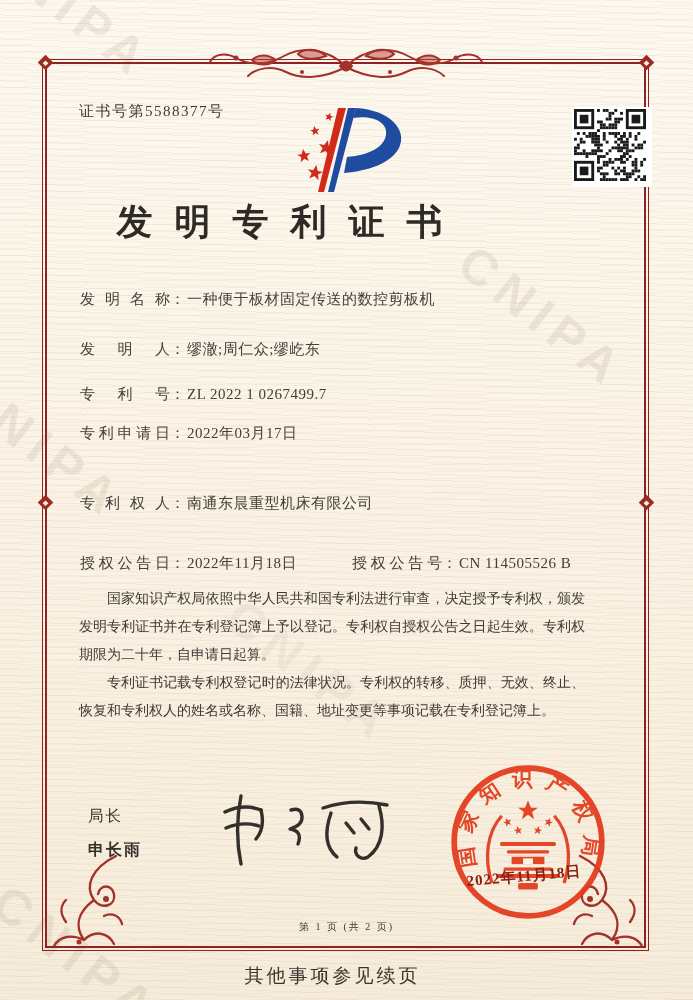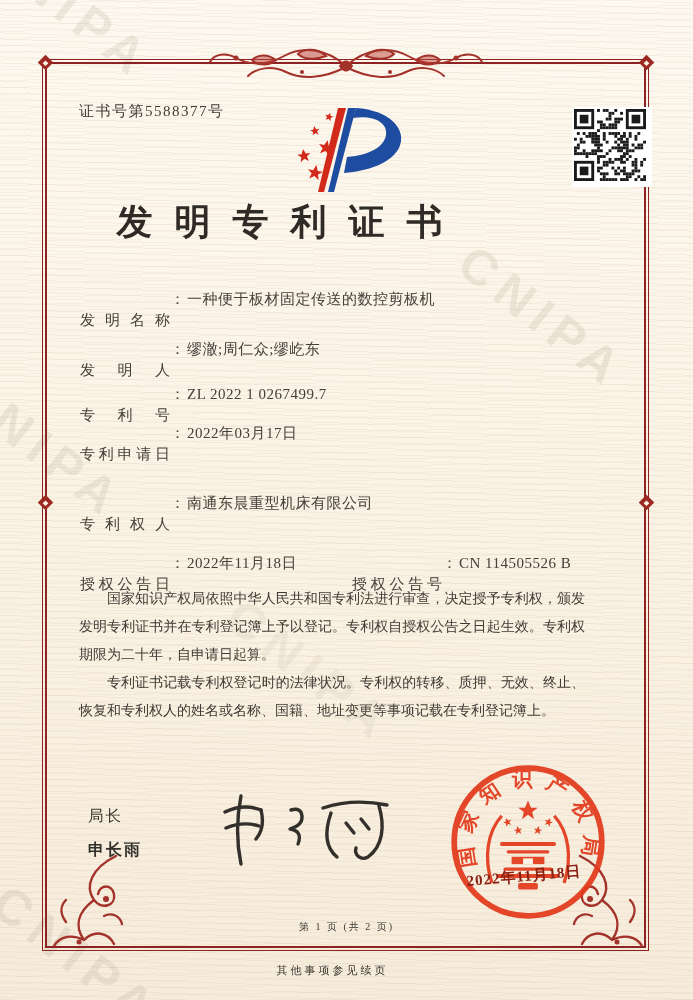--- a/index.html
+++ b/index.html
@@ -48,21 +48,21 @@
   }
   
   .cert-no{left:79px;top:102px;font-size:15px;letter-spacing:1.5px;color:#3e3a33;text-align:right;}
   .title{
     left:0;top:198px;width:559px;text-align:center;
     font-size:36px;font-weight:700;letter-spacing:22px;text-indent:22px;
     color:#2e2a26;
   }
   
   .field-row{position:absolute;left:80px;font-size:15px;color:#44403a;white-space:nowrap;}
-  .f-label{display:inline-block;width:90px;text-align:justify;text-align-last:justify;vertical-align:top;margin-top:21px;}
+  .f-label{display:inline-block;width:90px;text-align:justify;text-align-last:justify;vertical-align:top;}
   .f-colon{display:inline-block;margin:0 2px 0 0;}
   .f-value{letter-spacing:0.5px;}
   .r1{top:290px;} .r2{top:340px;} .r3{top:385px;} .r4{top:424px;}
   .r5{top:494px;} .r6{top:511px;} .r7{top:554px;}
   .grant-no-group{position:absolute;left:272px;top:0;}
   
   .paras{left:79px;top:585px;width:506px;}
   .paras p{
     margin:0;text-indent:2em;font-size:14px;line-height:28px;
     color:#3e3a34;text-align:justify;
@@ -73,21 +73,21 @@
   .sig-svg{left:195px;top:782px;}
   
   .seal-svg{left:446px;top:760px;opacity:0.93;}
   .seal-date{
     left:424px;top:867px;width:200px;text-align:center;
     font-size:15px;font-weight:bold;color:#8a2012;letter-spacing:1px;
     transform:rotate(-5deg);
   }
   
   .page-num{left:0;top:920px;width:693px;text-align:center;font-size:10px;letter-spacing:2px;color:#3e3a33;}
-  .cont-note{left:0;top:963px;width:665px;text-align:center;font-size:11px;letter-spacing:3px;color:#3a362f;}
+  .cont-note{left:0;top:963px;width:665px;text-align:center;font-size:19px;letter-spacing:3px;color:#3a362f;}
   .logo-svg{left:284px;top:102px;}
   .qr-wrap{left:572px;top:107px;width:76px;height:76px;background:#fff;padding:2px;}
   .orn-top{left:206px;top:38px;}
   .orn-bl{left:46px;top:852px;}
   .orn-br{left:572px;top:852px;transform:scaleX(-1);}
 </style>
 </head>
 <body>
 
 <div id="page">

